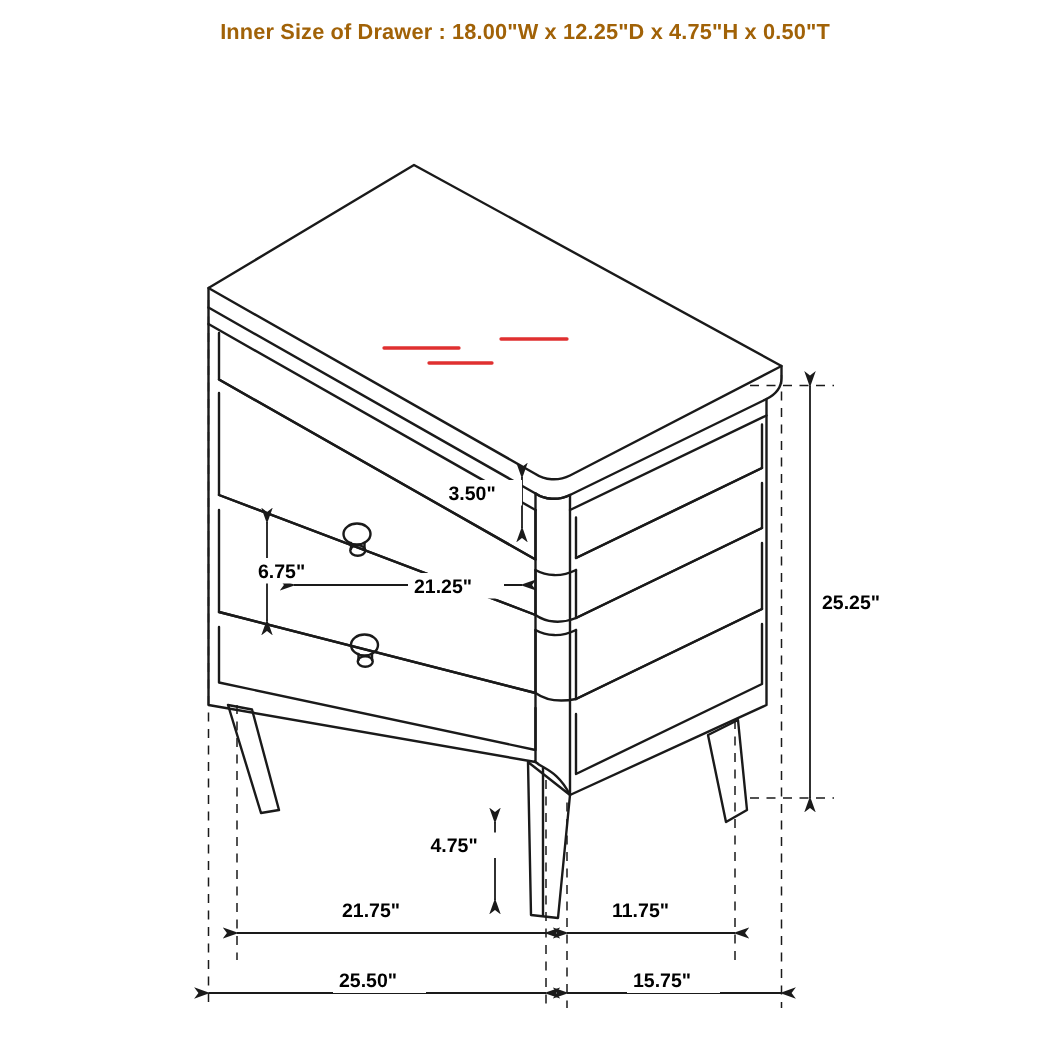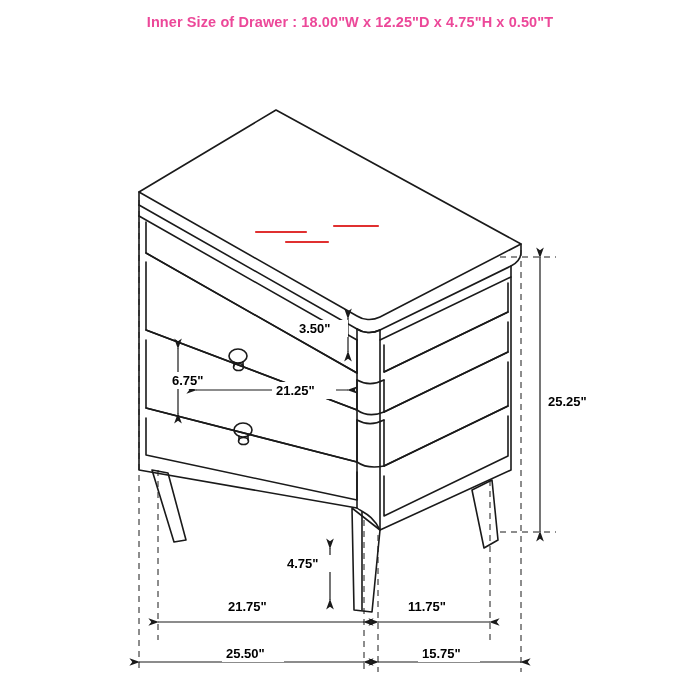--- a/index.html
+++ b/index.html
@@ -20,21 +20,21 @@
   }
   #title {
     position: absolute;
     top: 14px;
     left: 0;
     width: 700px;
     text-align: center;
     font-size: 14.5px;
     font-weight: bold;
     letter-spacing: 0.1px;
-    color: #ec4899;
+    color: #a16207;
   }
   #canvas-wrap {
     position: absolute;
     top: 0;
     left: 0;
     width: 700px;
     height: 700px;
   }
   svg {
     display: block;

